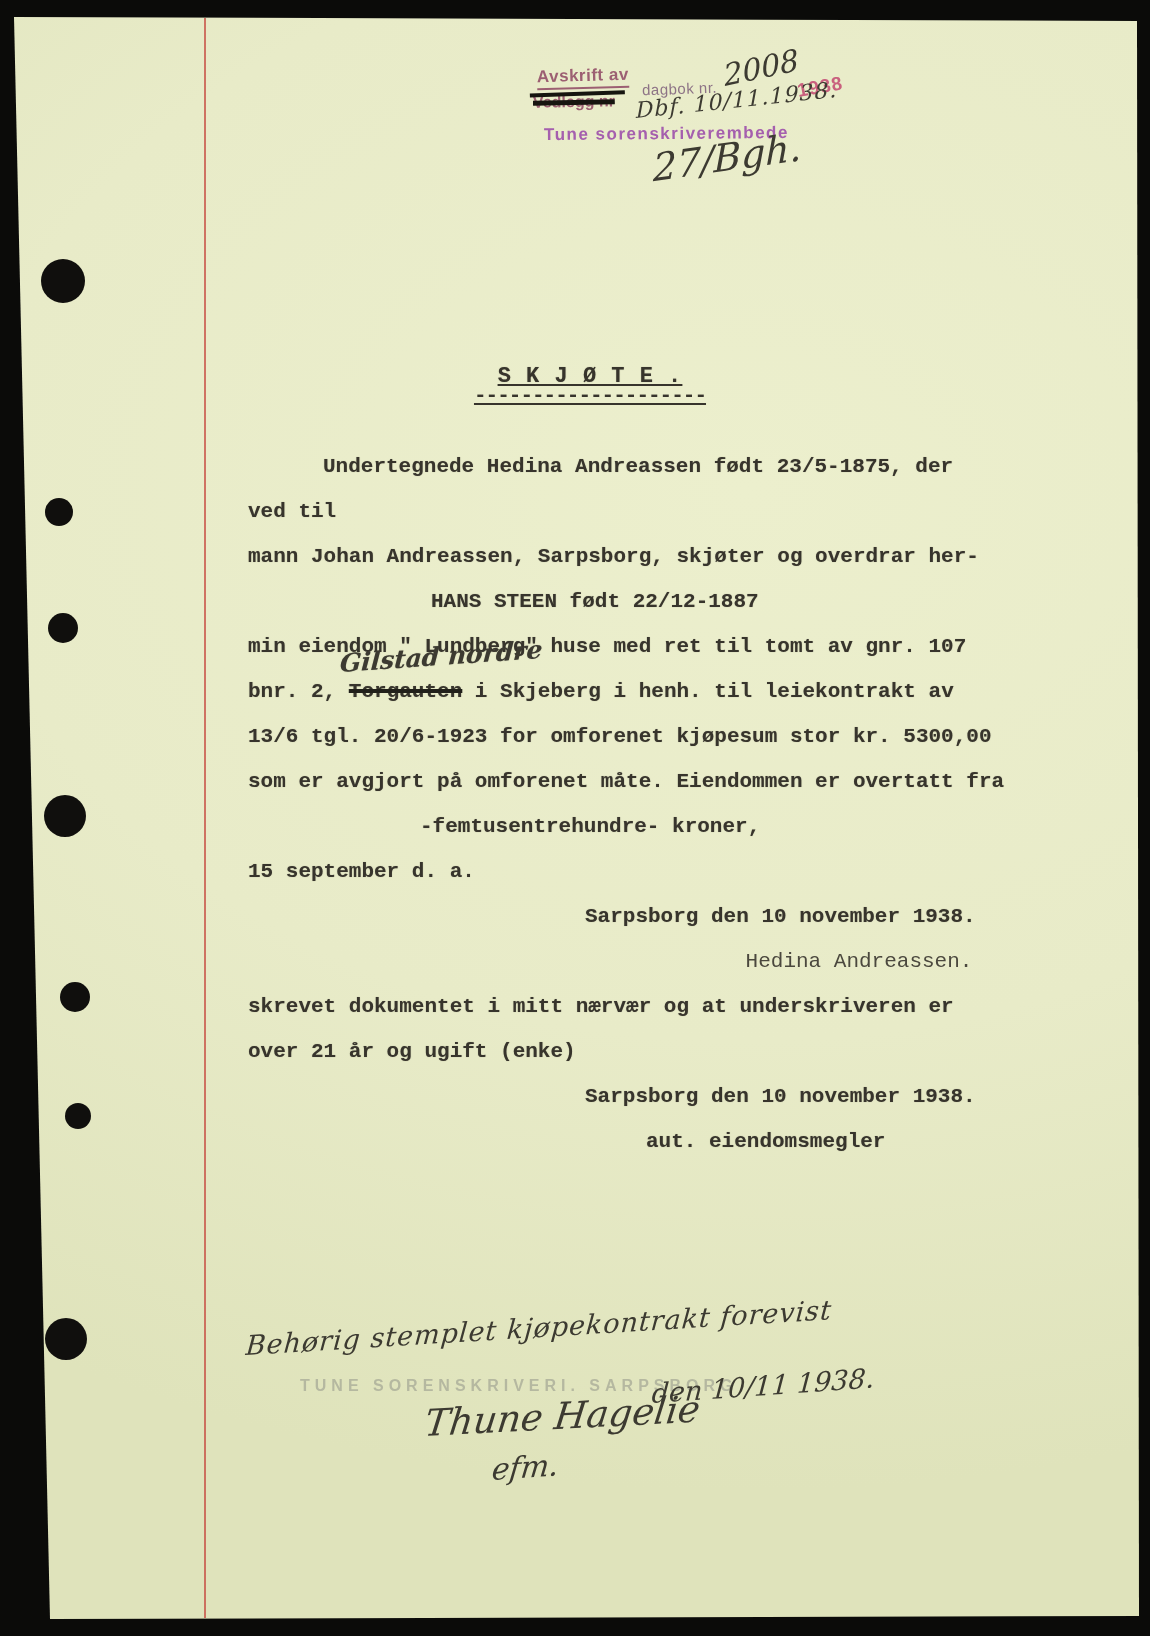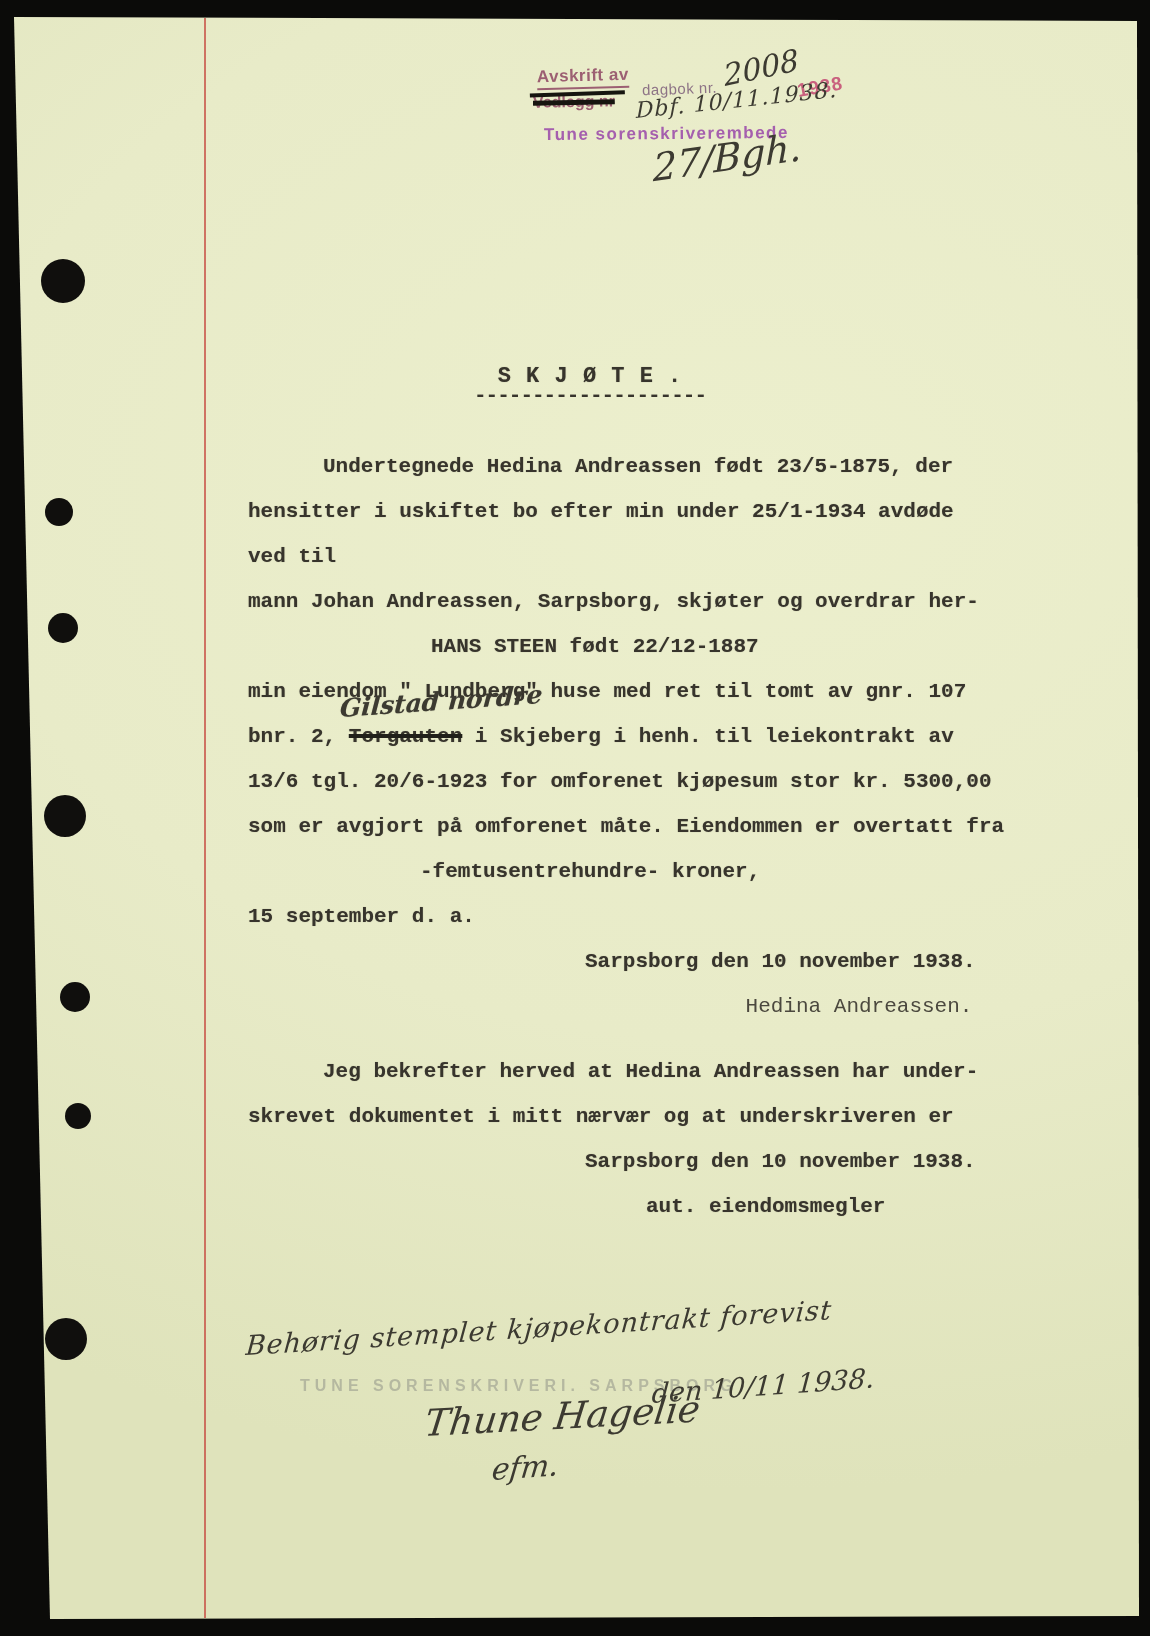--- a/index.html
+++ b/index.html
@@ -30,21 +30,21 @@
   .ind-e{padding-left:452px;}  .ind-f{padding-left:489px;}
   .ind-g{padding-left:398px;}
   .gap-lg{margin-top:20px;}
   .light{font-weight:400;color:#4b483e;text-shadow:none;text-align:center;}
   .struck{text-decoration:line-through;text-decoration-thickness:4px;
     text-decoration-color:#21201a;}
   .insertion{position:absolute;left:92px;top:-28px;white-space:pre;}
 
   
   .title-wrap{position:absolute;left:440px;top:364px;width:300px;text-align:center;
-    font-family:"Liberation Mono","DejaVu Sans Mono",monospace;color:var(--ink);}
+    font-family:"Liberation Mono","DejaVu Sans Mono",monospace;color:var(--ink);text-decoration:underline;}
   .title{font-size:22px;font-weight:bold;letter-spacing:1px;
     text-shadow:0 0 1px rgba(40,38,30,.4);}
   .title-dashes{font-size:21px;font-weight:bold;letter-spacing:-1px;line-height:14px;}
 
   
   .hand{font-family:"DejaVu Serif",serif;font-style:italic;color:var(--hand-ink);
     transform-origin:left center;}
 
   
   .stamp-avskrift{position:absolute;left:537px;top:66px;font-size:17px;font-weight:bold;
@@ -105,34 +105,33 @@
     <div class="stamp-tune">Tune sorenskriverembede</div>
     <div class="hand hand-mark">27/Bgh.</div>
 
     <div class="title-wrap">
       <div class="title">S K J Ø T E .</div>
       <div class="title-dashes">--------------------</div>
     </div>
 
     <div class="body-block">
       <div class="tl ind-a">Undertegnede Hedina Andreassen født 23/5-1875, der</div>
-      <div class="tl">hensitter i uskiftet bo efter min under 25/1-1934 avdøde</div>
       <div class="tl">ved til</div>
       <div class="tl">mann Johan Andreassen, Sarpsborg, skjøter og overdrar her-</div>
       <div class="tl ind-b">HANS STEEN født 22/12-1887</div>
       <div class="tl">min eiendom " Lundberg" huse med ret til tomt av gnr. 107</div>
       <div class="tl"><span>bnr. 2, </span><span class="struck">Torgauten</span><span> i Skjeberg i henh. til leiekontrakt av</span><span class="hand insertion" style="font-size:25px;transform:rotate(-4deg) skewX(-8deg);">Gilstad nordre</span></div>
       <div class="tl">13/6 tgl. 20/6-1923 for omforenet kjøpesum stor kr. 5300,00</div>
       <div class="tl">som er avgjort på omforenet måte. Eiendommen er overtatt fra</div>
       <div class="tl ind-c">-femtusentrehundre- kroner,</div>
       <div class="tl">15 september d. a.</div>
       <div class="tl ind-d">Sarpsborg den 10 november 1938.</div>
       <div class="tl ind-e light">Hedina Andreassen.</div>
-      <div class="tl ind-a gap-lg">Jeg bekrefter herved at Hedina Andreassen har under-</div>
       <div class="tl">skrevet dokumentet i mitt nærvær og at underskriveren er</div>
+      <div class="tl">over 21 år og ugift (enke)</div>
       <div class="tl ind-d">Sarpsborg den 10 november 1938.</div>
       <div class="tl ind-g">aut. eiendomsmegler</div>
     </div>
 
     <div class="faint-stamp">TUNE SORENSKRIVERI. SARPSBORG</div>
     <div class="hand hand-note1">Behørig stemplet kjøpekontrakt forevist</div>
     <div class="hand hand-note2">den 10/11 1938.</div>
     <div class="hand hand-sig">Thune Hagelie</div>
     <div class="hand hand-sig-title">efm.</div>
 

